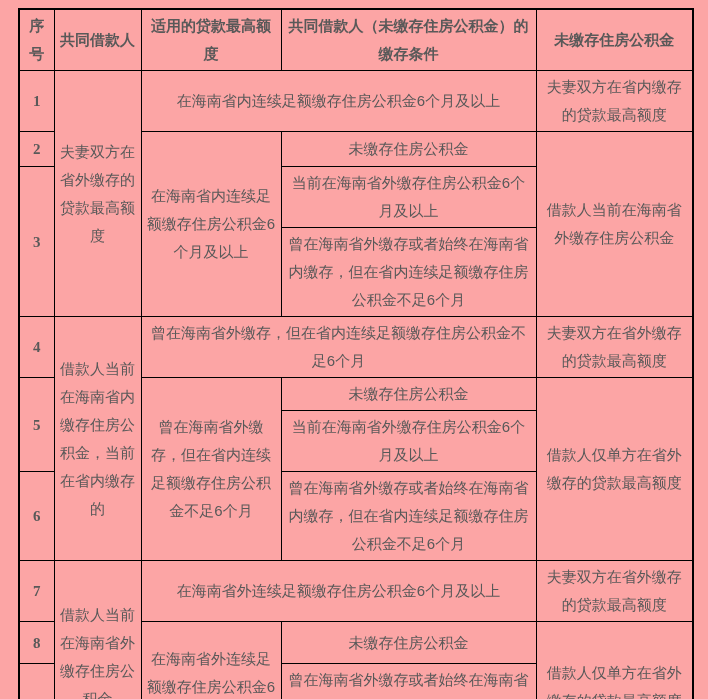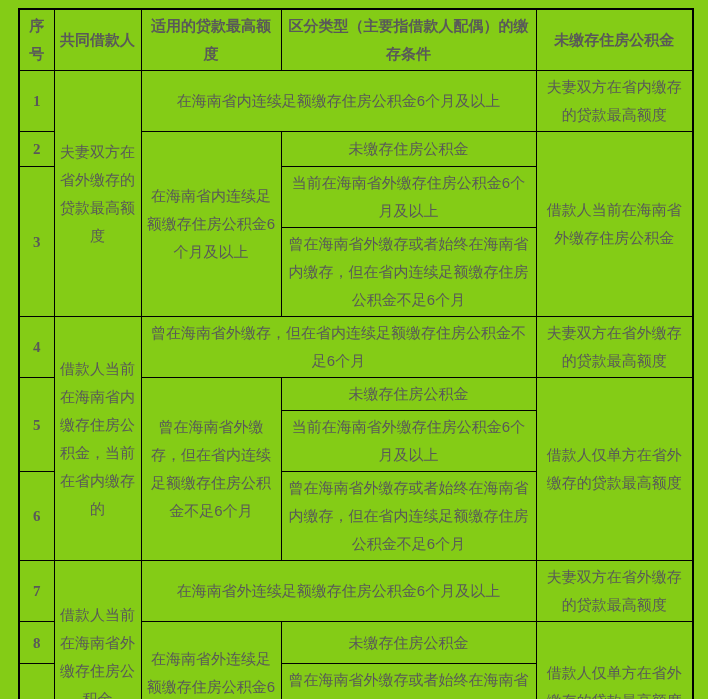--- a/index.html
+++ b/index.html
@@ -8,21 +8,21 @@
     background: #ffffff;
     width: 708px;
     height: 699px;
     font-family: "Liberation Sans", sans-serif;
   }
   .page {
     width: 708px;
     height: 699px;
     box-sizing: border-box;
     padding: 8px 16px 11px 18px;
-    background: #84cc16;
+    background: #fca5a5;
   }
   table.grid {
     border-collapse: collapse;
     table-layout: fixed;
     width: 674px;
     height: 680px;
     border: 2px solid #000000;
   }
   table.grid td {
     border: 1px solid #000000;
@@ -57,21 +57,21 @@
       <col style="width:140px">
       <col style="width:255px">
       <col style="width:157px">
     </colgroup>
 
     <tbody>
         <tr style="height:60px">
       <td class="hdr">序号</td>
       <td class="hdr">共同借款人</td>
       <td class="hdr">适用的贷款最高额度</td>
-      <td class="hdr">区分类型（主要指借款人配偶）的缴存条件</td>
+      <td class="hdr">共同借款人（未缴存住房公积金）的缴存条件</td>
       <td class="hdr">未缴存住房公积金</td>
     </tr>
 
     <tr style="height:47px">
       <td class="num">1</td>
       <td rowspan="4">夫妻双方在省外缴存的贷款最高额度</td>
       <td colspan="2">在海南省内连续足额缴存住房公积金6个月及以上</td>
       <td>夫妻双方在省内缴存的贷款最高额度</td>
     </tr>
 

